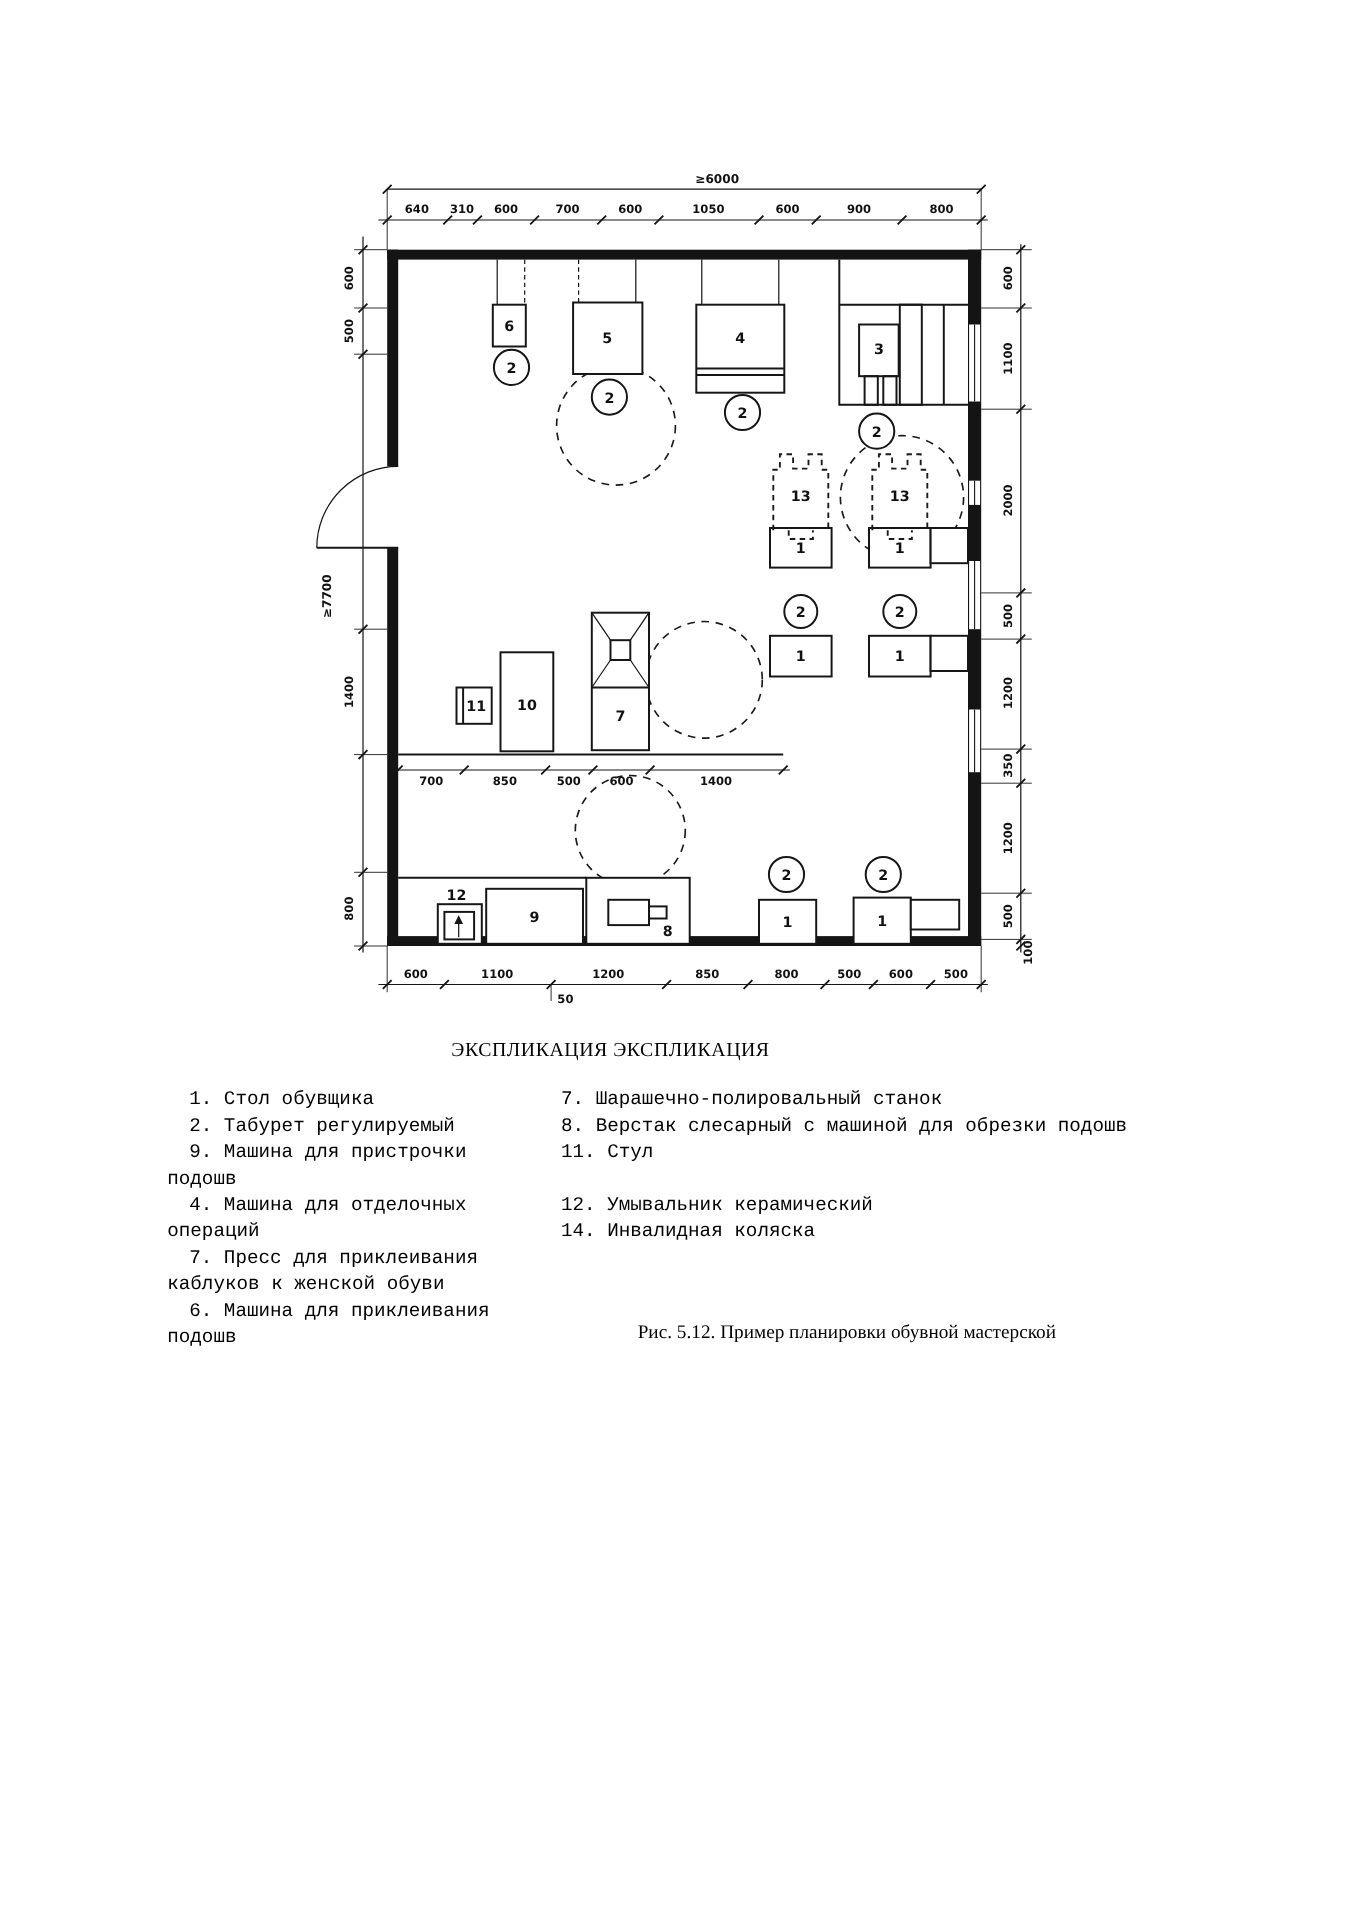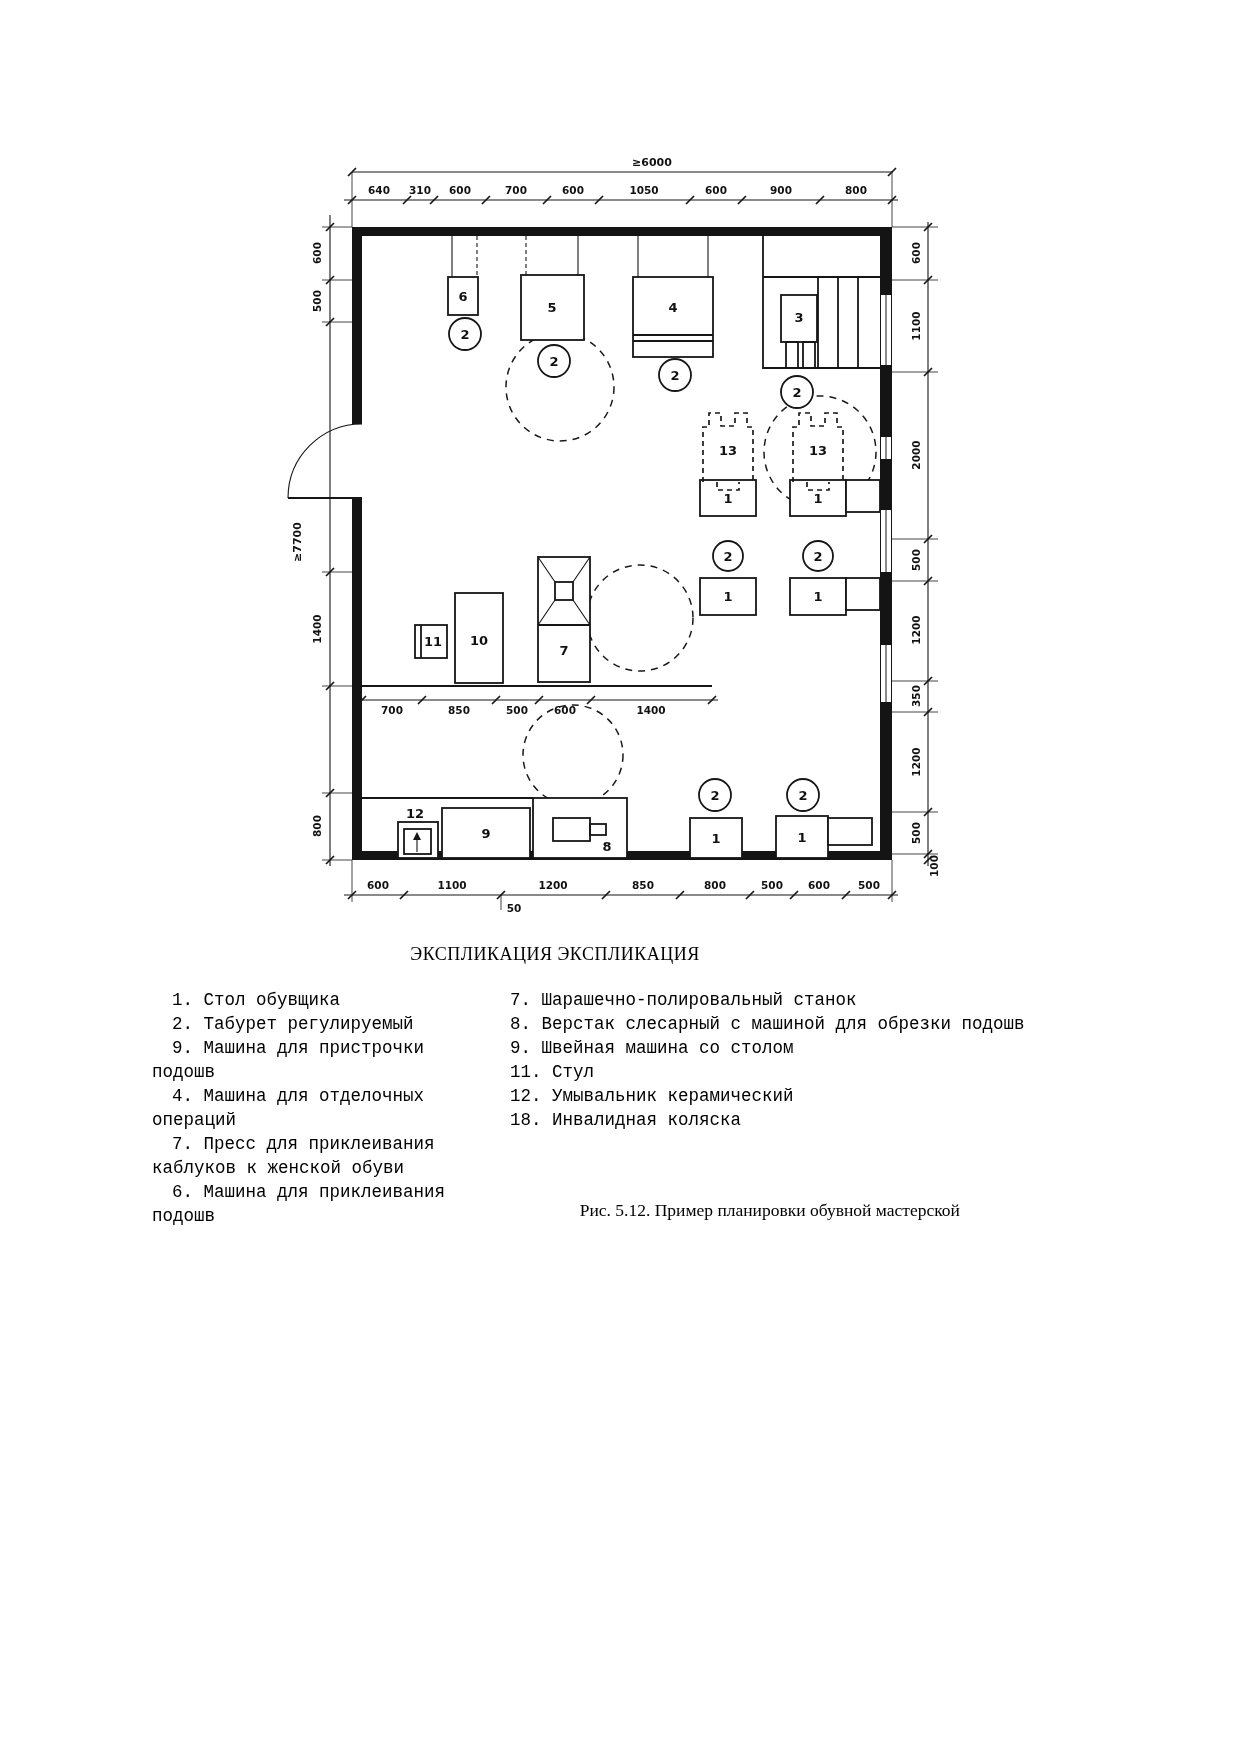--- a/index.html
+++ b/index.html
@@ -22,21 +22,21 @@
   .dimbig{font:700 11px "DejaVu Sans",sans-serif;fill:#111;text-anchor:middle;}
   .num{font:700 13px "DejaVu Sans",sans-serif;fill:#111;text-anchor:middle;}
   
   .legend-title{position:absolute;left:150px;top:944px;width:810px;text-align:center;
                 font-size:18px;letter-spacing:0.5px;}
   .caption{position:absolute;left:150px;top:1200px;width:810px;text-align:right;font-size:17.5px;}
   .col{position:absolute;font-size:17.5px;line-height:24px;}
   .col-left{left:152px;top:988px;width:336px;}
   .col-right{left:490px;top:988px;width:560px;}
   .li{text-indent:20px;font-family:Liberation Mono, monospace;}
-  .gap{}
+  .gap{margin-top:24px;}
 </style>
 </head>
 <body>
 
 <div id="page">
 
   <svg width="1240" height="940" viewBox="0 0 1240 940">
 
     <g>
       <rect class="wall" x="352" y="227" width="540" height="9"></rect>
@@ -269,21 +269,20 @@
     <div class="li">2. Табурет регулируемый</div>
     <div class="li">9. Машина для пристрочки подошв</div>
     <div class="li">4. Машина для отделочных операций</div>
     <div class="li">7. Пресс для приклеивания каблуков к женской обуви</div>
     <div class="li">6. Машина для приклеивания подошв</div>
   </div>
 
   <div class="col col-right">
     <div class="li">7. Шарашечно-полировальный станок</div>
     <div class="li">8. Верстак слесарный с машиной для обрезки подошв</div>
-    <div class="li">9. Швейная машина со столом</div>
     <div class="li">11. Стул</div>
     <div class="li gap">12. Умывальник керамический</div>
-    <div class="li">18. Инвалидная коляска</div>
+    <div class="li">14. Инвалидная коляска</div>
   </div>
 
   <div class="caption">Рис. 5.12. Пример планировки обувной мастерской</div>
 
 </div>
 
 </body></html>

